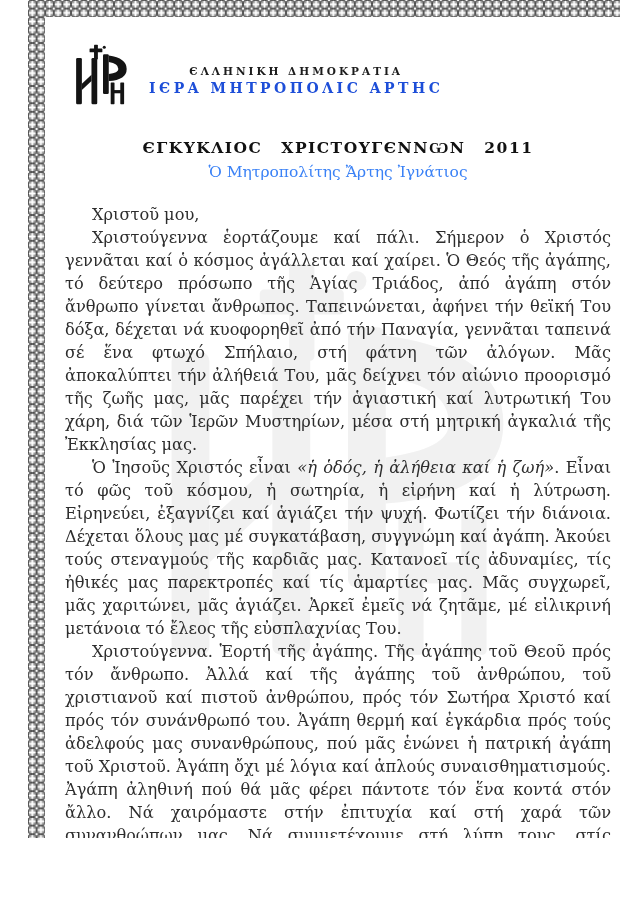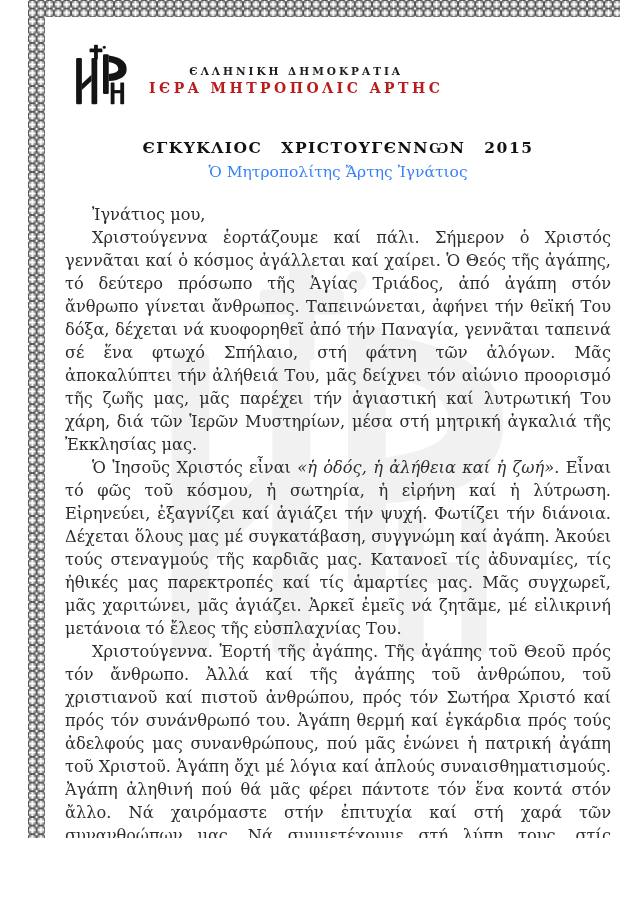--- a/index.html
+++ b/index.html
@@ -21,21 +21,21 @@
   }
   .letterhead{
     display:flex;align-items:center;gap:14px;margin-left:6px;height:68px;
   }
   .logo{width:64px;height:64px;flex:0 0 auto;}
   .org-lines{display:flex;flex-direction:column;align-items:center;margin-top:8px;}
   .org-line1{
     font-size:10.5px;font-weight:bold;letter-spacing:3px;color:#1c1c1c;white-space:nowrap;
   }
   .org-line2{
-    font-size:14px;font-weight:bold;letter-spacing:3.5px;color:#b91c1c;margin-top:3px;white-space:nowrap;
+    font-size:14px;font-weight:bold;letter-spacing:3.5px;color:#1d4ed8;margin-top:3px;white-space:nowrap;
   }
   .title-block{margin-top:28px;text-align:center;}
   .doc-title{
     font-size:15.5px;font-weight:bold;letter-spacing:1.5px;word-spacing:12px;color:#111111;
   }
   .doc-subtitle{font-size:15.5px;margin-top:6px;color:#3b82f6;}
   .doc-subtitle.second{margin-top:3px;}
   .letter-body{
     margin-top:22px;
     font-size:16.2px;line-height:23px;text-align:justify;color:#2d2d2d;
@@ -91,25 +91,25 @@
       <svg class="logo" viewBox="0 0 100 100" xmlns="http://www.w3.org/2000/svg" aria-hidden="true">
         <use href="#monogram"></use>
       </svg>
       <div class="org-lines">
         <div class="org-line1">ЄΛΛΗΝΙΚΗ ΔΗΜΟΚΡΑΤΙΑ</div>
         <div class="org-line2">ΙЄΡΑ ΜΗΤΡΟΠΟΛΙС ΑΡΤΗС</div>
       </div>
     </div>
 
     <div class="title-block">
-      <div class="doc-title">ЄΓΚΥΚΛΙΟС ΧΡΙСΤΟΥΓЄΝΝѠΝ 2015</div>
+      <div class="doc-title">ЄΓΚΥΚΛΙΟС ΧΡΙСΤΟΥΓЄΝΝѠΝ 2011</div>
       <div class="doc-subtitle">Ὁ Μητροπολίτης Ἄρτης Ἰγνάτιος</div>
     </div>
 
     <div class="letter-body">
-      <p>Ἰγνάτιος μου,</p>
+      <p>Χριστοῦ μου,</p>
       <p>Χριστούγεννα ἑορτάζουμε καί πάλι. Σήμερον ὁ Χριστός γεννᾶται καί ὁ κόσμος ἀγάλλεται καί χαίρει. Ὁ Θεός τῆς ἀγάπης, τό δεύτερο πρόσωπο τῆς Ἁγίας Τριάδος, ἀπό ἀγάπη στόν ἄνθρωπο γίνεται ἄνθρωπος. Ταπεινώνεται, ἀφήνει τήν θεϊκή Του δόξα, δέχεται νά κυοφορηθεῖ ἀπό τήν Παναγία, γεννᾶται ταπεινά σέ ἕνα φτωχό Σπήλαιο, στή φάτνη τῶν ἀλόγων. Μᾶς ἀποκαλύπτει τήν ἀλήθειά Του, μᾶς δείχνει τόν αἰώνιο προορισμό τῆς ζωῆς μας, μᾶς παρέχει τήν ἁγιαστική καί λυτρωτική Του χάρη, διά τῶν Ἱερῶν Μυστηρίων, μέσα στή μητρική ἀγκαλιά τῆς Ἐκκλησίας μας.</p>
       <p><span>Ὁ Ἰησοῦς Χριστός εἶναι </span><em class="quote">«ἡ ὁδός, ἡ ἀλήθεια καί ἡ ζωή»</em><span>. Εἶναι τό φῶς τοῦ κόσμου, ἡ σωτηρία, ἡ εἰρήνη καί ἡ λύτρωση. Εἰρηνεύει, ἐξαγνίζει καί ἁγιάζει τήν ψυχή. Φωτίζει τήν διάνοια. Δέχεται ὅλους μας μέ συγκατάβαση, συγγνώμη καί ἀγάπη. Ἀκούει τούς στεναγμούς τῆς καρδιᾶς μας. Κατανοεῖ τίς ἀδυναμίες, τίς ἠθικές μας παρεκτροπές καί τίς ἁμαρτίες μας. Μᾶς συγχωρεῖ, μᾶς χαριτώνει, μᾶς ἁγιάζει. Ἀρκεῖ ἐμεῖς νά ζητᾶμε, μέ εἰλικρινή μετάνοια τό ἔλεος τῆς εὐσπλαχνίας Του.</span></p>
       <p>Χριστούγεννα. Ἑορτή τῆς ἀγάπης. Τῆς ἀγάπης τοῦ Θεοῦ πρός τόν ἄνθρωπο. Ἀλλά καί τῆς ἀγάπης τοῦ ἀνθρώπου, τοῦ χριστιανοῦ καί πιστοῦ ἀνθρώπου, πρός τόν Σωτήρα Χριστό καί πρός τόν συνάνθρωπό του. Ἀγάπη θερμή καί ἐγκάρδια πρός τούς ἀδελφούς μας συνανθρώπους, πού μᾶς ἑνώνει ἡ πατρική ἀγάπη τοῦ Χριστοῦ. Ἀγάπη ὄχι μέ λόγια καί ἁπλούς συναισθηματισμούς. Ἀγάπη ἀληθινή πού θά μᾶς φέρει πάντοτε τόν ἕνα κοντά στόν ἄλλο. Νά χαιρόμαστε στήν ἐπιτυχία καί στή χαρά τῶν συνανθρώπων μας. Νά συμμετέχουμε στή λύπη τους, στίς δοκιμασίες τους, στόν πόνο τους, στίς ὑλικές καί πνευματικές τους ἀνάγκες. Νά τούς σεβόμαστε ὡς ζωντανές εἰκόνες</p>
     </div>
 
   </div>
 </div>
 
 </body></html>

